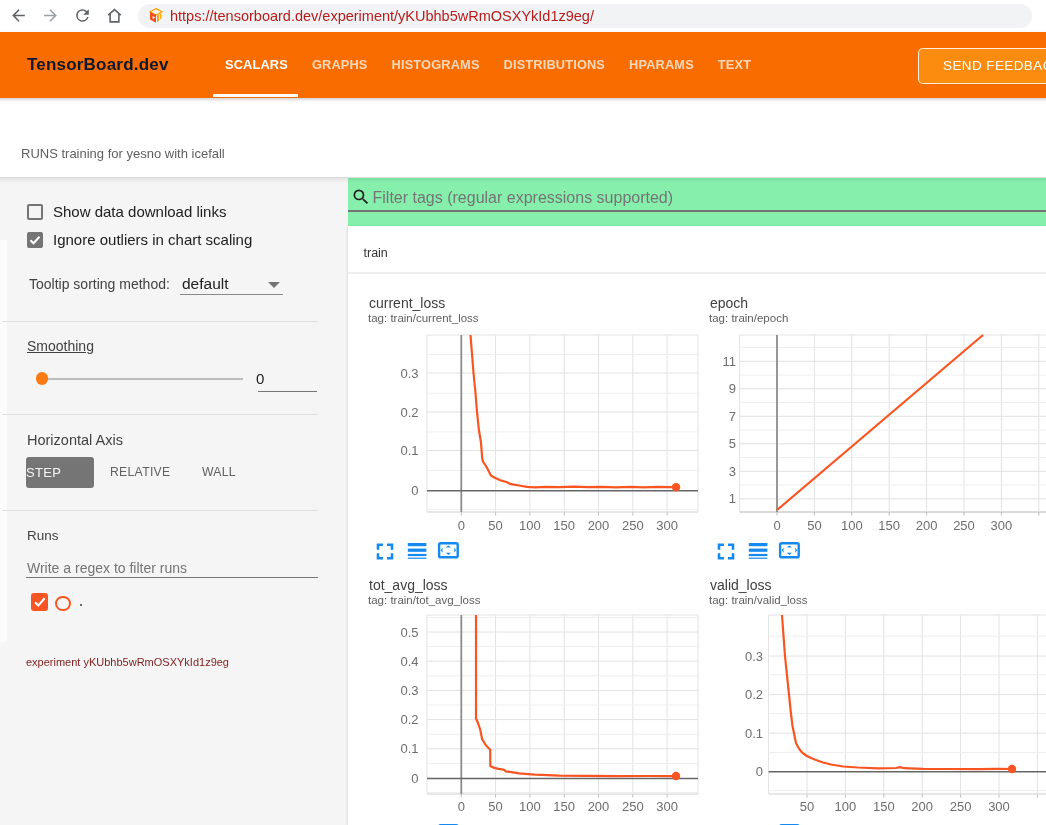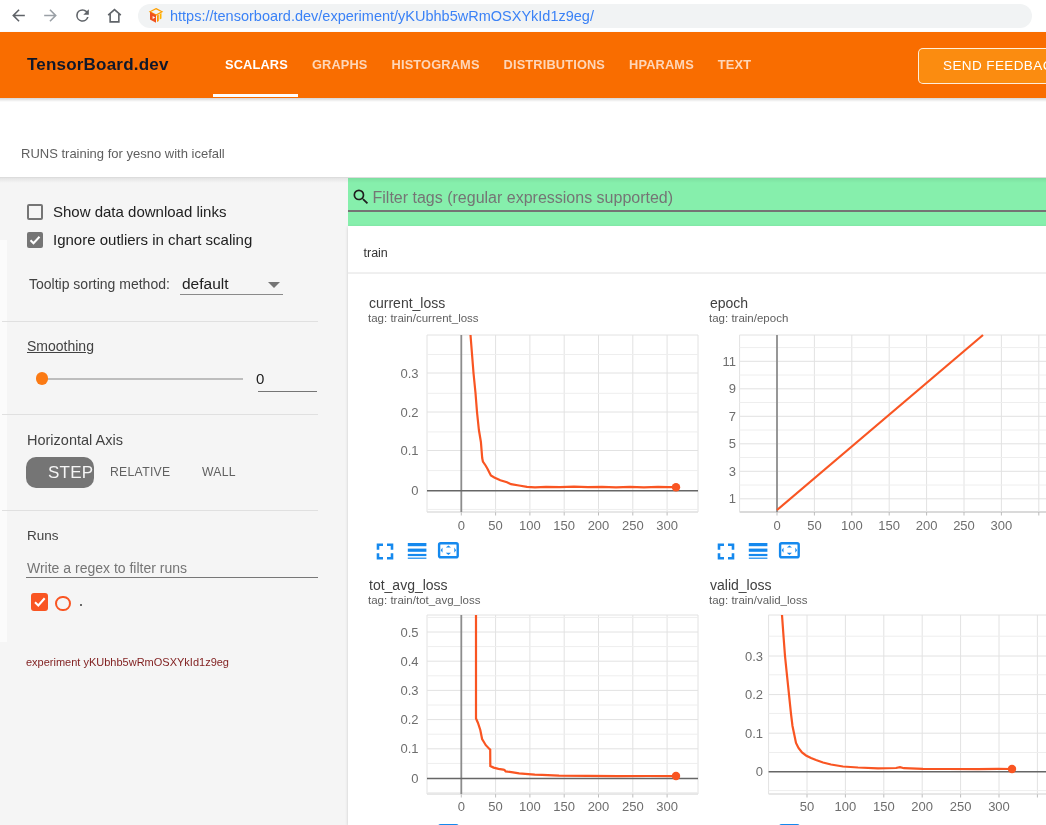--- a/index.html
+++ b/index.html
@@ -21,21 +21,21 @@
       <path d="M4 11.5 L12 4.5 L20 11.5 M6.5 10 V20 H17.5 V10"></path>
     </svg>
   <div class="abs" style="left:138px;top:4px;width:894px;height:24px;border-radius:12px;background:#f1f3f4;"></div>
   <svg class="abs" style="left:148px;top:7px" width="16" height="17" viewBox="0 0 16 17">
     <path d="M8 1.6 L14 4.8 L8 8 L2 4.8 Z" fill="none" stroke="#ffa000" stroke-width="1.2"></path>
     <path d="M2 4.8 L8 8 V15.8 L2 12.6 Z" fill="#f0511e"></path>
     <path d="M4.6 8.9 L7.3 10.4 L4.6 11.9 Z" fill="#fff" opacity="0.95"></path>
     <path d="M9 8.6 L10.8 7.6 V13.9 L9 14.9 Z" fill="#ff9800"></path>
     <path d="M11.7 7.1 L13.5 6.1 V11.4 L11.7 12.4 Z" fill="#ffb300"></path>
   </svg>
-  <div class="abs" style="left:170px;top:4px;height:40px;line-height:24px;font-size:14.5px;color:#3b82f6;">https://tensorboard.dev/experiment/yKUbhb5wRmOSXYkId1z9eg/</div>
+  <div class="abs" style="left:170px;top:4px;height:40px;line-height:24px;font-size:14.5px;color:#b91c1c;">https://tensorboard.dev/experiment/yKUbhb5wRmOSXYkId1z9eg/</div>
 </div>
 
 <div class="abs" style="left:0;top:32px;width:1046px;height:66px;background:#f96d00;box-shadow:0 2px 3px rgba(0,0,0,0.3);">
   <div class="abs" style="left:27px;top:0;height:66px;line-height:66px;color:#0f172a;font-size:17px;font-weight:bold;letter-spacing:0.2px;">TensorBoard.dev</div>
   <div class="abs" style="left:213px;top:0;height:62px;line-height:66px;font-size:12.8px;font-weight:bold;letter-spacing:0.15px;color:#fff;">
     <span style="padding:0 12px;">SCALARS</span><span style="padding:0 12px;color:rgba(255,255,255,0.72)">GRAPHS</span><span style="padding:0 12px;color:rgba(255,255,255,0.72)">HISTOGRAMS</span><span style="padding:0 12px;color:rgba(255,255,255,0.72)">DISTRIBUTIONS</span><span style="padding:0 12px;color:rgba(255,255,255,0.72)">HPARAMS</span><span style="padding:0 12px;color:rgba(255,255,255,0.72)">TEXT</span>
   </div>
   <div class="abs" style="left:213px;top:62px;width:85px;height:2.5px;background:#fff;"></div>
   <div class="abs" style="left:918px;top:16px;width:160px;height:36px;background:#fb8c10;border:1.5px solid rgba(255,255,255,0.85);border-radius:5px;color:#fff;font-size:13.5px;letter-spacing:0.4px;line-height:33px;text-align:left;padding-left:24px;">SEND FEEDBACK</div>
 </div>
@@ -67,21 +67,21 @@
 
   <div class="abs" style="left:27px;top:160px;font-size:14px;color:#424242;text-decoration:underline;">Smoothing</div>
   <div class="abs" style="left:42px;top:199.7px;width:201px;height:2.8px;background:#bdbdbd;"></div>
   <div class="abs" style="left:35.7px;top:194.4px;width:12.8px;height:12.8px;border-radius:50%;background:#fb7a14;"></div>
   <div class="abs" style="left:256px;top:192px;font-size:15px;color:#212121;">0</div>
   <div class="abs" style="left:258px;top:213px;width:59px;height:1.2px;background:#757575;"></div>
 
   <div class="abs" style="left:2px;top:236px;width:316px;height:1px;background:#e0e0e0;"></div>
 
   <div class="abs" style="left:27px;top:254px;font-size:14.5px;color:#424242;">Horizontal Axis</div>
-  <div class="abs" style="left:26px;top:279px;width:67.5px;height:31px;background:#757575;border-radius:10px;color:#f5f5f5;font-size:17px;letter-spacing:0.3px;text-align:right;line-height:31px;">STEP</div>
+  <div class="abs" style="left:26px;top:279px;width:67.5px;height:31px;background:#757575;border-radius:3px;color:#f5f5f5;font-size:13px;letter-spacing:0.3px;text-align:left;line-height:31px;">STEP</div>
   <div class="abs" style="left:110px;top:279px;height:31px;line-height:31px;font-size:12.2px;letter-spacing:0.3px;color:#616161;">RELATIVE</div>
   <div class="abs" style="left:202px;top:279px;height:31px;line-height:31px;font-size:12.2px;letter-spacing:0.3px;color:#616161;">WALL</div>
 
   <div class="abs" style="left:2px;top:332px;width:316px;height:1px;background:#e0e0e0;"></div>
 
   <div class="abs" style="left:27px;top:350px;font-size:13.5px;color:#424242;">Runs</div>
   <div class="abs" style="left:27px;top:382px;font-size:14px;color:#757575;">Write a regex to filter runs</div>
   <div class="abs" style="left:26px;top:399px;width:292px;height:1.2px;background:#777;"></div>
   <div class="abs" style="left:30.6px;top:415px;width:17.6px;height:17.6px;background:#f95522;border-radius:3px;">
     <svg width="17.6" height="17.6" viewBox="0 0 17.6 17.6">

